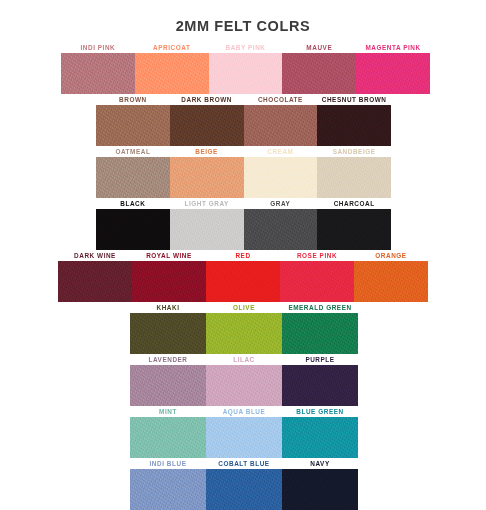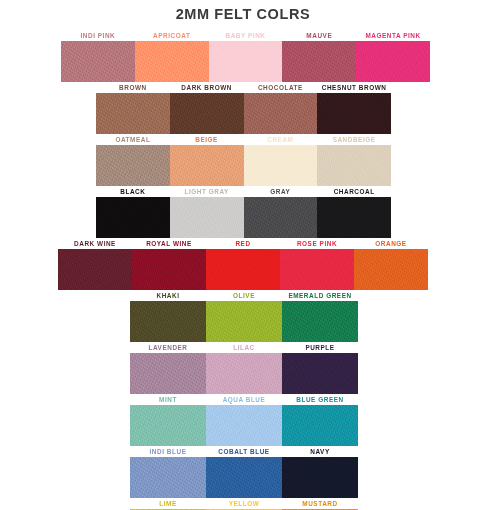--- a/index.html
+++ b/index.html
@@ -11,21 +11,21 @@
     font-family: "Liberation Sans", sans-serif;
     overflow: hidden;
     position: relative;
   }
   #page-title {
     text-align: center;
     font-size: 14.5px;
     font-weight: bold;
     letter-spacing: 0.6px;
     color: #3b3b3b;
-    padding-top: 6px;
+    padding-top: 18px;
     line-height: 16px;
   }
   #chart {
     position: relative;
     margin-top: 8px;
   }
   .swatch-row {
     position: relative;
     margin: 0 auto;
   }

